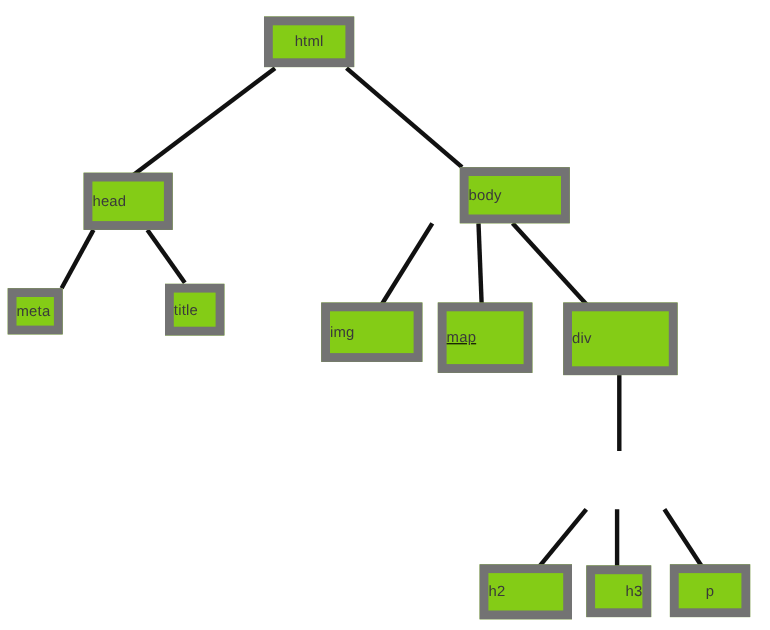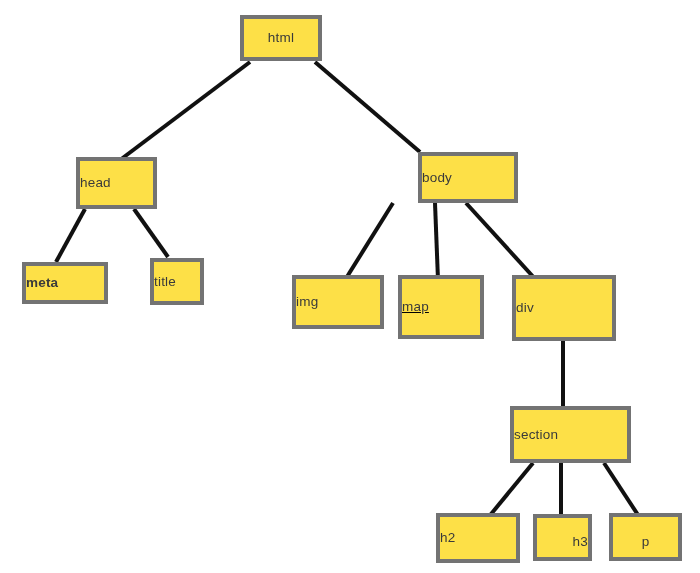--- a/index.html
+++ b/index.html
@@ -19,22 +19,22 @@
     position: absolute;
     left: 0;
     top: 0;
     width: 700px;
     height: 573px;
     pointer-events: none;
   }
   .node {
     position: absolute;
     box-sizing: border-box;
-    background: #fde047;
-    border: 4px solid #737373;
+    background: #84cc16;
+    border: 8px solid #737373;
     display: flex;
     align-items: center;
     justify-content: flex-start;
     z-index: 2;
   }
   .node .node-label {
     font-size: 13.5px;
     color: #3a3a3a;
     line-height: 1;
     letter-spacing: 0.2px;
@@ -71,38 +71,35 @@
 
   <div class="node center" style="left: 240px; top: 15px; width: 82px; height: 46px;">
     <span class="node-label">html</span>
   </div>
   <div class="node" style="left: 76px; top: 157px; width: 81px; height: 52px;">
     <span class="node-label">head</span>
   </div>
   <div class="node" style="left: 382px; top: 152px; width: 100px; height: 51px; margin-left: 36px;">
     <span class="node-label">body</span>
   </div>
-  <div class="node" style="left: 22px; top: 262px; width: 86px; height: 42px; font-weight: bold;">
+  <div class="node" style="left: 7px; top: 262px; width: 50px; height: 42px;">
     <span class="node-label">meta</span>
   </div>
   <div class="node" style="left: 150px; top: 258px; width: 54px; height: 47px;">
     <span class="node-label">title</span>
   </div>
   <div class="node" style="left: 292px; top: 275px; width: 92px; height: 54px;">
     <span class="node-label">img</span>
   </div>
   <div class="node" style="left: 398px; top: 275px; width: 86px; height: 64px; text-decoration: underline;">
     <span class="node-label">map</span>
   </div>
   <div class="node" style="left: 512px; top: 275px; width: 104px; height: 66px;">
     <span class="node-label">div</span>
   </div>
-  <div class="node" style="left: 510px; top: 406px; width: 121px; height: 57px;">
-    <span class="node-label">section</span>
-  </div>
   <div class="node" style="left: 436px; top: 513px; width: 84px; height: 50px; text-align: center;">
     <span class="node-label">h2</span>
   </div>
   <div class="node lower" style="left: 533px; top: 514px; width: 59px; height: 47px; justify-content: flex-end;">
     <span class="node-label">h3</span>
   </div>
   <div class="node center lower" style="left: 609px; top: 513px; width: 73px; height: 48px;">
     <span class="node-label">p</span>
   </div>
 

